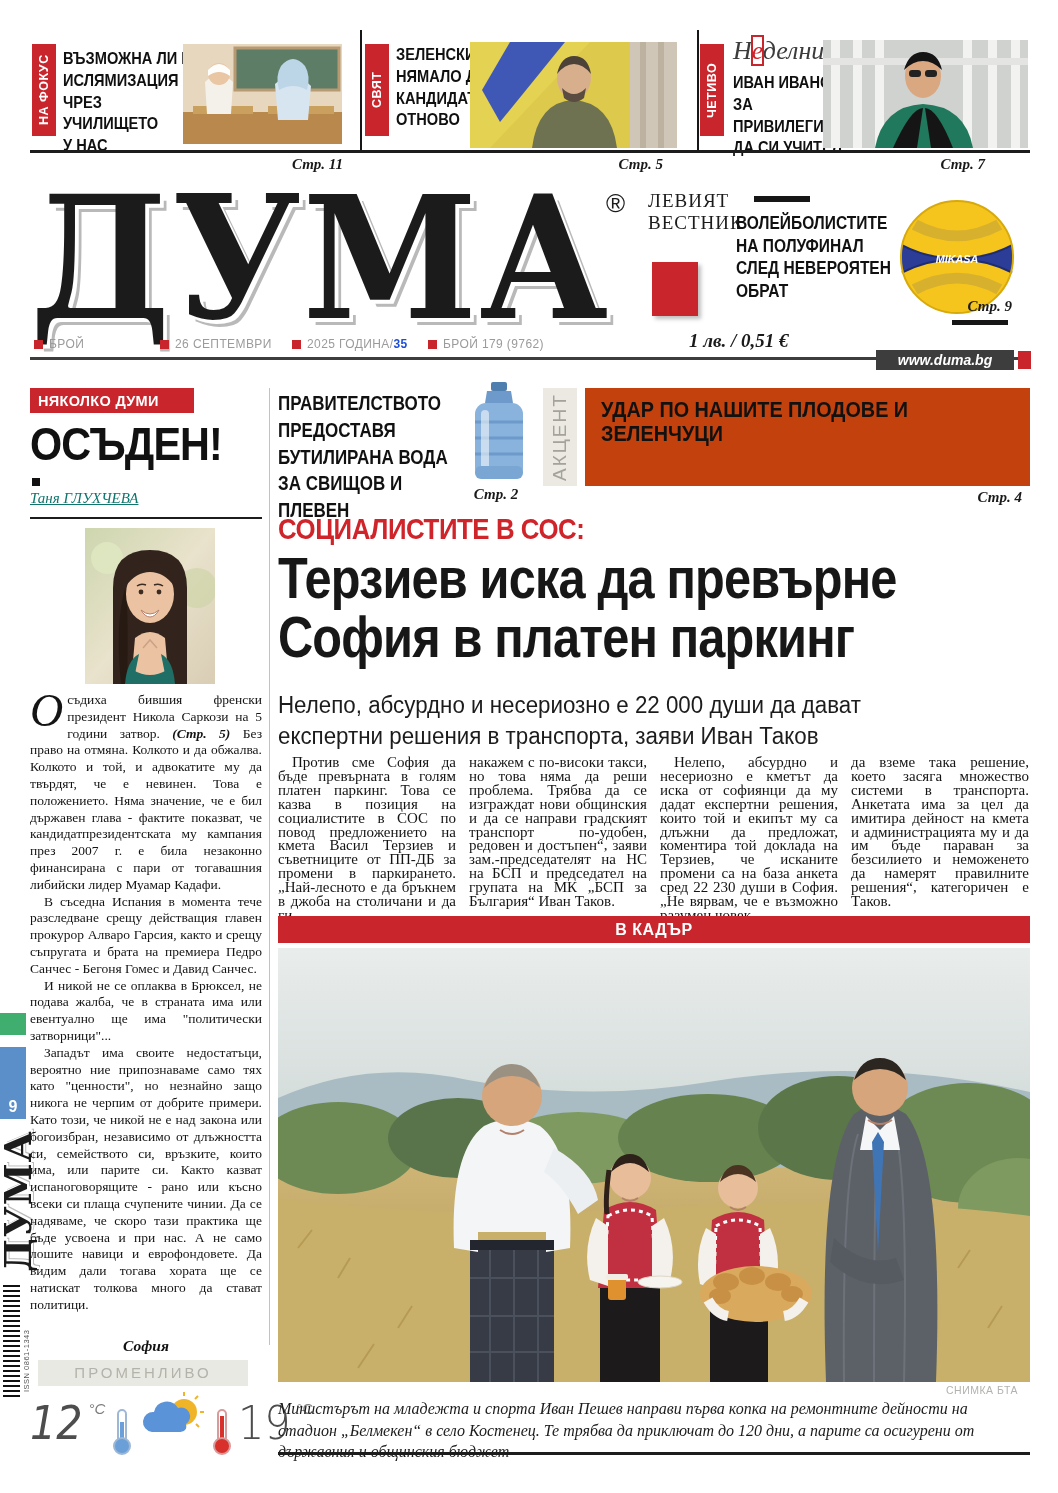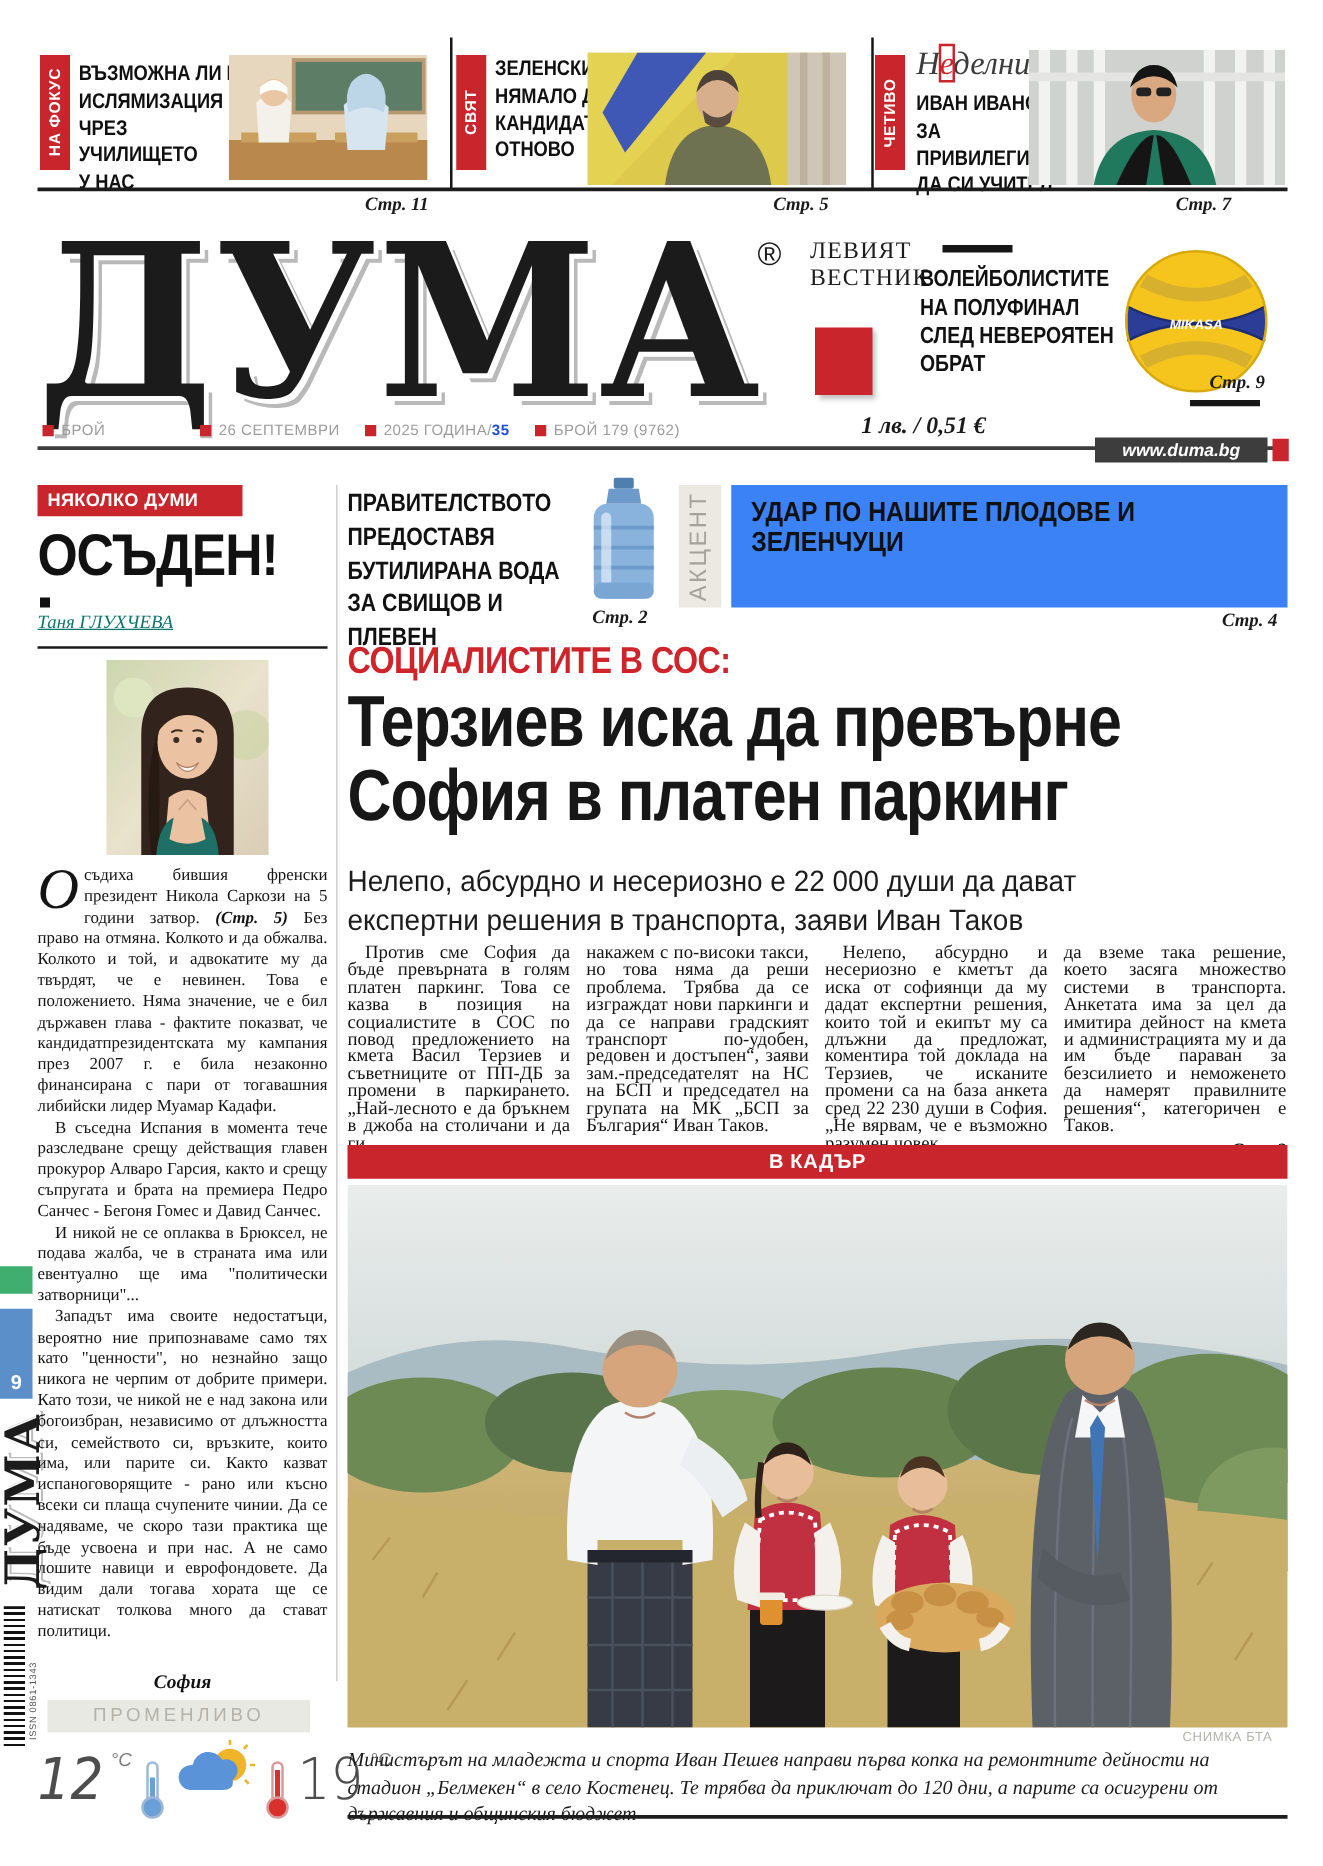--- a/index.html
+++ b/index.html
@@ -35,21 +35,21 @@
   .op-text p.first{text-indent:0;}
   .dropcap{float:left;font-family:"Liberation Serif",serif;font-size:46px;line-height:34px;padding:2px 4px 0 0;font-style:italic;}
   .cityline{font-family:"Liberation Serif",serif;font-style:italic;font-weight:700;font-size:15.5px;text-align:center;}
   .condbox{background:#e9e9e3;color:#b3b3ab;font-size:15px;letter-spacing:3px;text-align:center;line-height:26px;}
   .temp{font-family:"DejaVu Sans",sans-serif;font-weight:200;font-size:46px;color:#4d4d4d;transform:scaleX(.9);transform-origin:left top;}
   .tempunit{font-size:15px;color:#7d7d7d;vertical-align:top;position:relative;top:4px;font-weight:400;}
   
   .water-title{font-size:20px;line-height:1.34;transform:scaleX(.85);}
   .akcent-label{background:#ebe9e1;color:#a3a39b;writing-mode:vertical-rl;transform:rotate(180deg);
         font-size:19px;letter-spacing:2px;display:flex;align-items:center;justify-content:center;}
-  .beige{background:#3b82f6;}
+  .beige{background:#c2410c;}
   .akcent-title{font-size:22px;line-height:1.1;transform:scaleX(.9);color:#111;}
   .akcent-text{font-family:"Liberation Serif",serif;font-style:italic;font-size:13.5px;line-height:1.5;
         text-align:justify;text-indent:22px;color:#222;}
   .kicker{font-size:30px;color:#d0242b;transform:scaleX(.86);letter-spacing:-.5px;}
   .headline{font-size:58px;font-weight:800;line-height:1.02;letter-spacing:-1px;transform:scaleX(.84);color:#171717;}
   .subhead{font-size:23.5px;line-height:1.3;color:#1c1c1c;transform:scaleX(.95);font-weight:400;}
   .col{font-family:"Liberation Serif",serif;font-size:15px;line-height:13.9px;text-align:justify;color:#141414;width:178px;}
   .col.indent{text-indent:14px;}
   .banner{background:#c9252c;color:#fff;font-weight:700;font-size:16px;display:flex;align-items:center;justify-content:center;letter-spacing:.5px;}
   .credit{font-size:10.5px;color:#b2b2ae;text-align:right;letter-spacing:.5px;}
@@ -278,21 +278,21 @@
   </div>
   <div class="abs pageref" style="left:942px;top:489px;width:80px;text-align:right;">Стр. 4</div>
 
   <div class="abs kicker cond" style="left:278px;top:512px;">СОЦИАЛИСТИТЕ В СОС:</div>
   <div class="abs headline cond prelines" style="left:278px;top:548px;width:900px;">Терзиев иска да превърне
 София в платен паркинг</div>
   <div class="abs subhead prelines" style="left:278px;top:690px;width:700px;transform-origin:left top;">Нелепо, абсурдно и несериозно е 22 000 души да дават
 експертни решения в транспорта, заяви Иван Таков</div>
 
   <div class="abs col indent" style="left:278px;top:756px;">Против сме София да бъде превърната в голям платен паркинг. Това се казва в позиция на социалистите в СОС по повод предложението на кмета Васил Терзиев и съветниците от ПП-ДБ за промени в паркирането. „Най-лесното е да бръкнем в джоба на столичани и да ги</div>
-  <div class="abs col" style="left:469px;top:756px;">накажем с по-високи такси, но това няма да реши проблема. Трябва да се изграждат нови паркинги и да се направи градският транспорт по-удобен, редовен и достъпен“, заяви зам.-председателят на НС на БСП и председател на групата на МК „БСП за България“ Иван Таков.</div>
+  <div class="abs col" style="left:469px;top:756px;">накажем с по-високи такси, но това няма да реши проблема. Трябва да се изграждат нови общинския и да се направи градският транспорт по-удобен, редовен и достъпен“, заяви зам.-председателят на НС на БСП и председател на групата на МК „БСП за България“ Иван Таков.</div>
   <div class="abs col indent" style="left:660px;top:756px;">Нелепо, абсурдно и несериозно е кметът да иска от софиянци да му дадат експертни решения, които той и екипът му са длъжни да предложат, коментира той доклада на Терзиев, че исканите промени са на база анкета сред 22 230 души в София. „Не вярвам, че е възможно разумен човек</div>
   <div class="abs" style="left:851px;top:756px;width:178px;">
     <div class="col" style="width:178px;">да вземе така решение, което засяга множество системи в транспорта. Анкетата има за цел да имитира дейност на кмета и администрацията му и да им бъде параван за безсилието и неможенето да намерят правилните решения“, категоричен е Таков.</div>
     <div class="pageref" style="text-align:right;margin-top:4px;">Стр. 2</div>
   </div>
 
   <div class="abs banner" style="left:278px;top:916px;width:752px;height:27px;">В КАДЪР</div>
   <svg class="abs" style="left:278px;top:948px;" width="752" height="434" viewBox="0 0 752 434" preserveAspectRatio="none">
     <defs>
       <linearGradient id="sky" x1="0" y1="0" x2="0" y2="1">

